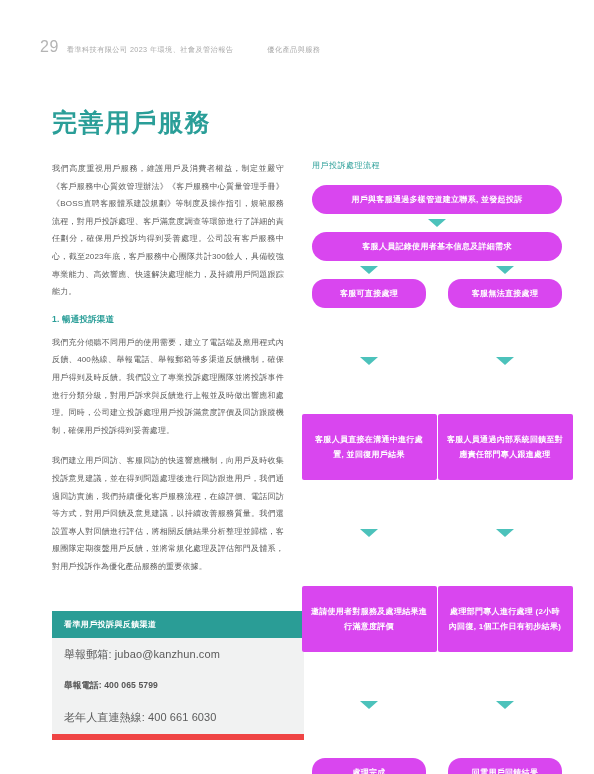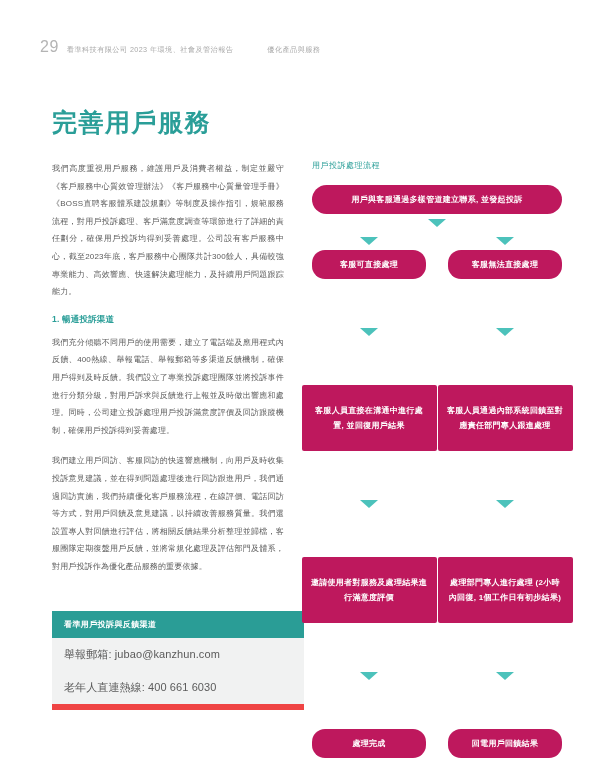--- a/index.html
+++ b/index.html
@@ -64,21 +64,21 @@
 
   
   .flow{
     position:absolute;left:312px;top:160px;width:250px;
   }
   .flow-title{
     font-size:8px;font-weight:400;color:#2a9e98;
     letter-spacing:.5px;margin-bottom:14px;
   }
   .fc-box{
-    background:#be185d;color:#ffffff;border-radius:13px;
+    background:#d946ef;color:#ffffff;border-radius:13px;
     font-size:8px;line-height:15px;font-weight:700;
     text-align:center;letter-spacing:.3px;
     padding:7px 9px;box-sizing:border-box;
     display:flex;align-items:center;justify-content:center;
   }
   .fc-box.wide{width:250px;min-height:29px;border-radius:15px;}
   .fc-box.half{width:114px;min-height:27px;}
   .fc-box.half-tall{width:135px;min-height:66px;border-radius:2px;}
   .fc-arrow{
     width:0;height:0;margin:5px auto;
@@ -105,28 +105,30 @@
   <div class="left-col">
     <p class="para">我們高度重視用戶服務，維護用戶及消費者權益，制定並嚴守《客戶服務中心質效管理辦法》《客戶服務中心質量管理手冊》《BOSS直聘客服體系建設規劃》等制度及操作指引，規範服務流程，對用戶投訴處理、客戶滿意度調查等環節進行了詳細的責任劃分，確保用戶投訴均得到妥善處理。公司設有客戶服務中心，截至2023年底，客戶服務中心團隊共計300餘人，具備較強專業能力、高效響應、快速解決處理能力，及持續用戶問題跟踪能力。</p>
     <div class="sub-heading">1. 暢通投訴渠道</div>
     <p class="para">我們充分傾聽不同用戶的使用需要，建立了電話端及應用程式內反饋、400熱線、舉報電話、舉報郵箱等多渠道反饋機制，確保用戶得到及時反饋。我們設立了專業投訴處理團隊並將投訴事件進行分類分級，對用戶訴求與反饋進行上報並及時做出響應和處理。同時，公司建立投訴處理用戶投訴滿意度評價及回訪跟蹤機制，確保用戶投訴得到妥善處理。</p>
     <p class="para">我們建立用戶回訪、客服回訪的快速響應機制，向用戶及時收集投訴意見建議，並在得到問題處理後進行回訪跟進用戶，我們通過回訪實施，我們持續優化客戶服務流程，在線評價、電話回訪等方式，對用戶回饋及意見建議，以持續改善服務質量。我們還設置專人對回饋進行評估，將相關反饋結果分析整理並歸檔，客服團隊定期復盤用戶反饋，並將常規化處理及評估部門及體系，對用戶投訴作為優化產品服務的重要依據。</p>
   </div>
 
   <div class="info-box">
     <div class="info-box-header">看準用戶投訴與反饋渠道</div>
     <div class="info-row">舉報郵箱: jubao@kanzhun.com</div>
+    <div class="info-row bold">舉報電話: 400 065 5799</div>
     <div class="info-row last">老年人直連熱線: 400 661 6030</div>
   </div>
 
   <div class="flow">
     <div class="flow-title">用戶投訴處理流程</div>
 
     <div class="fc-box wide">用戶與客服通過多樣管道建立聯系, 並發起投訴</div>
     <div class="fc-arrow"></div>
+    <div class="fc-box wide">客服人員記錄使用者基本信息及詳細需求</div>
 
     <div class="row">
       <div class="col">
           <div class="fc-arrow"></div>
         </div>
       <div class="col">
           <div class="fc-arrow"></div>
         </div>
     </div>
 

